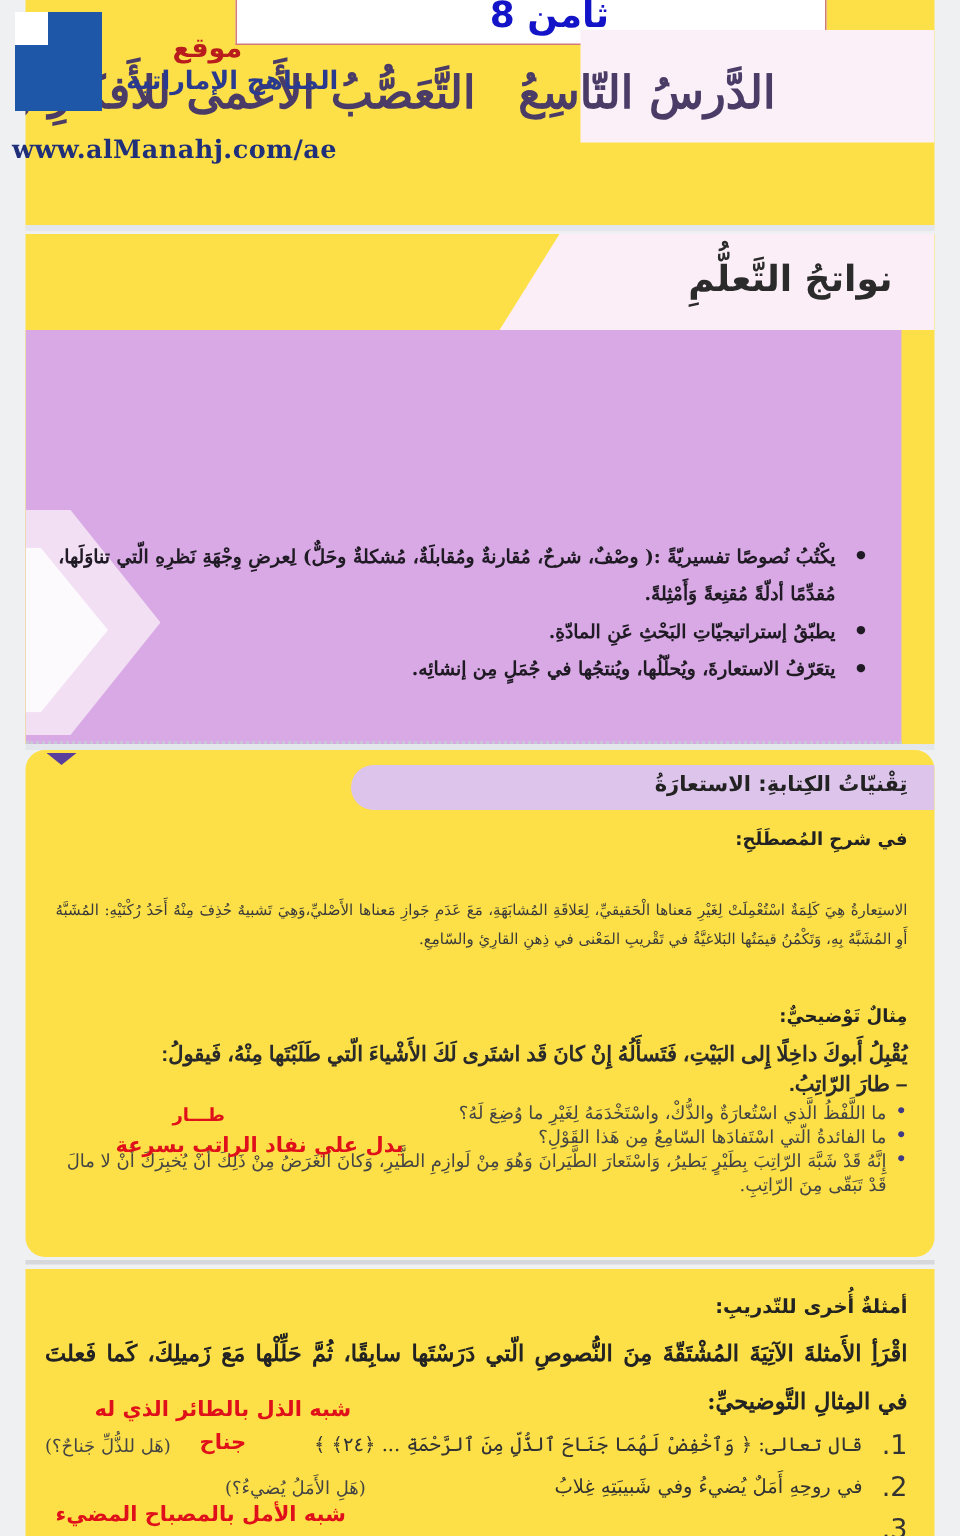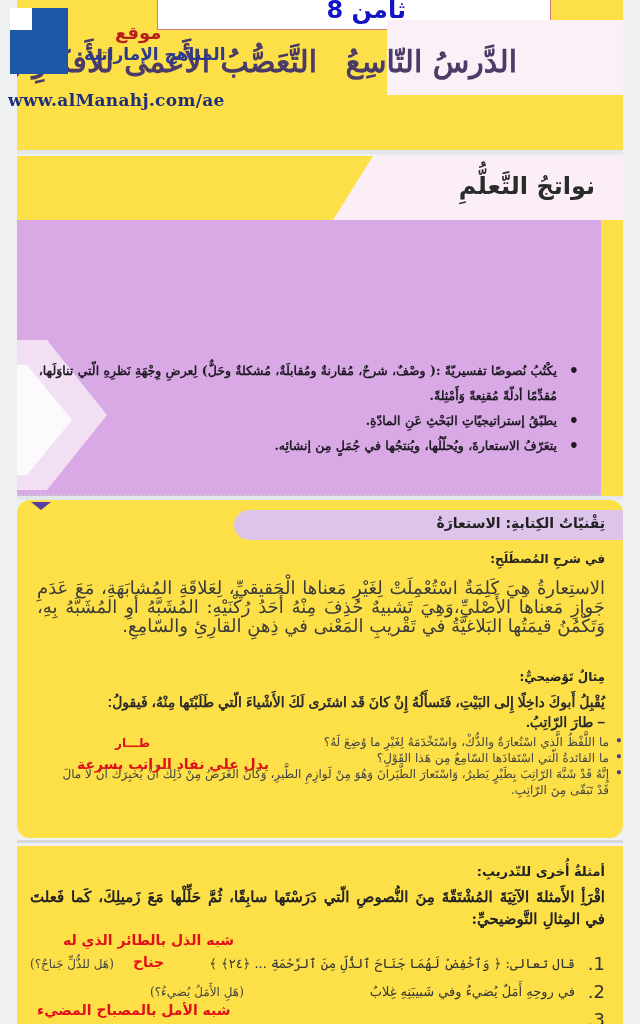--- a/index.html
+++ b/index.html
@@ -48,35 +48,35 @@
 
   
   #page3 { top: 500px; height: 338px; border-radius: 13px; }
   .corner-tri { position: absolute; left: 14px; top: 2px; width: 0; height: 0;
     border-left: 10px solid transparent; border-right: 10px solid transparent; border-top: 8px solid #5a3e9c; }
   .tech-pill { position: absolute; left: 217px; top: 10px; width: 389px; height: 30px; background: #dcc4ea;
     border-radius: 20px 0 0 20px; }
   .tech-title { position: absolute; right: 18px; top: 15px; font-size: 14px; font-weight: bold; color: #222;
     direction: rtl; white-space: nowrap; }
   .sub-head { position: absolute; right: 18px; font-size: 12px; font-weight: bold; color: #222; direction: rtl; white-space: nowrap; }
-  .para { position: absolute; right: 18px; width: 568px; direction: rtl; text-align: justify; font-size: 18px;
-    line-height: 19px; color: #3a3a3a; font-family: "DejaVu Serif", serif; }
+  .para { position: absolute; right: 18px; width: 568px; direction: rtl; text-align: justify; font-size: 10px;
+    line-height: 19px; color: #3a3a3a; font-family: "DejaVu Serif", serif; margin-top: 20px; }
   .example { position: absolute; right: 18px; width: 570px; direction: rtl; font-size: 14px; font-weight: bold;
     line-height: 20px; color: #2a2a2a; font-family: Liberation Sans, sans-serif; }
-  .q-list { position: absolute; right: 0; top: 234px; width: 574px; direction: rtl; list-style: none;
+  .q-list { position: absolute; right: 18px; top: 234px; width: 574px; direction: rtl; list-style: none;
     font-size: 12px; line-height: 16px; color: #444; font-family: "DejaVu Serif", serif; }
   .q-list li { position: relative; padding-right: 14px; }
   .q-list li::before { content: "•"; position: absolute; right: 0; top: -1px; color: #3f3a88; font-size: 14px; }
   .note-red { position: absolute; color: #e0101a; font-weight: bold; direction: rtl; white-space: nowrap; font-family: "DejaVu Sans", sans-serif; }
 
   
   #page4 { top: 846px; height: 178px; padding-left: 40px; }
   .ex-head { position: absolute; right: 18px; top: 18px; font-size: 13px; font-weight: bold; color: #222; direction: rtl; }
   .ex-instr { position: absolute; right: 18px; top: 40px; width: 575px; direction: rtl; text-align: justify;
-    font-size: 15px; font-weight: bold; line-height: 22px; color: #232323; font-family: "DejaVu Serif", serif; }
+    font-size: 15px; font-weight: bold; line-height: 32px; color: #232323; font-family: "DejaVu Serif", serif; }
   .ex-list { position: absolute; right: 18px; top: 104px; width: 575px; direction: rtl; list-style: none;
     font-size: 13px; line-height: 28px; color: #333; font-family: "DejaVu Serif", serif; }
   .ex-list li { position: relative; padding-right: 30px; white-space: nowrap; }
   .ex-list .n { position: absolute; right: 0; top: 0; font-size: 18px; font-family: "DejaVu Sans", sans-serif; }
   .ex-list .q { position: absolute; left: 0; font-size: 12px; color: #444; }
 </style>
 </head>
 <body>
 
 <div class="page" id="page1">

